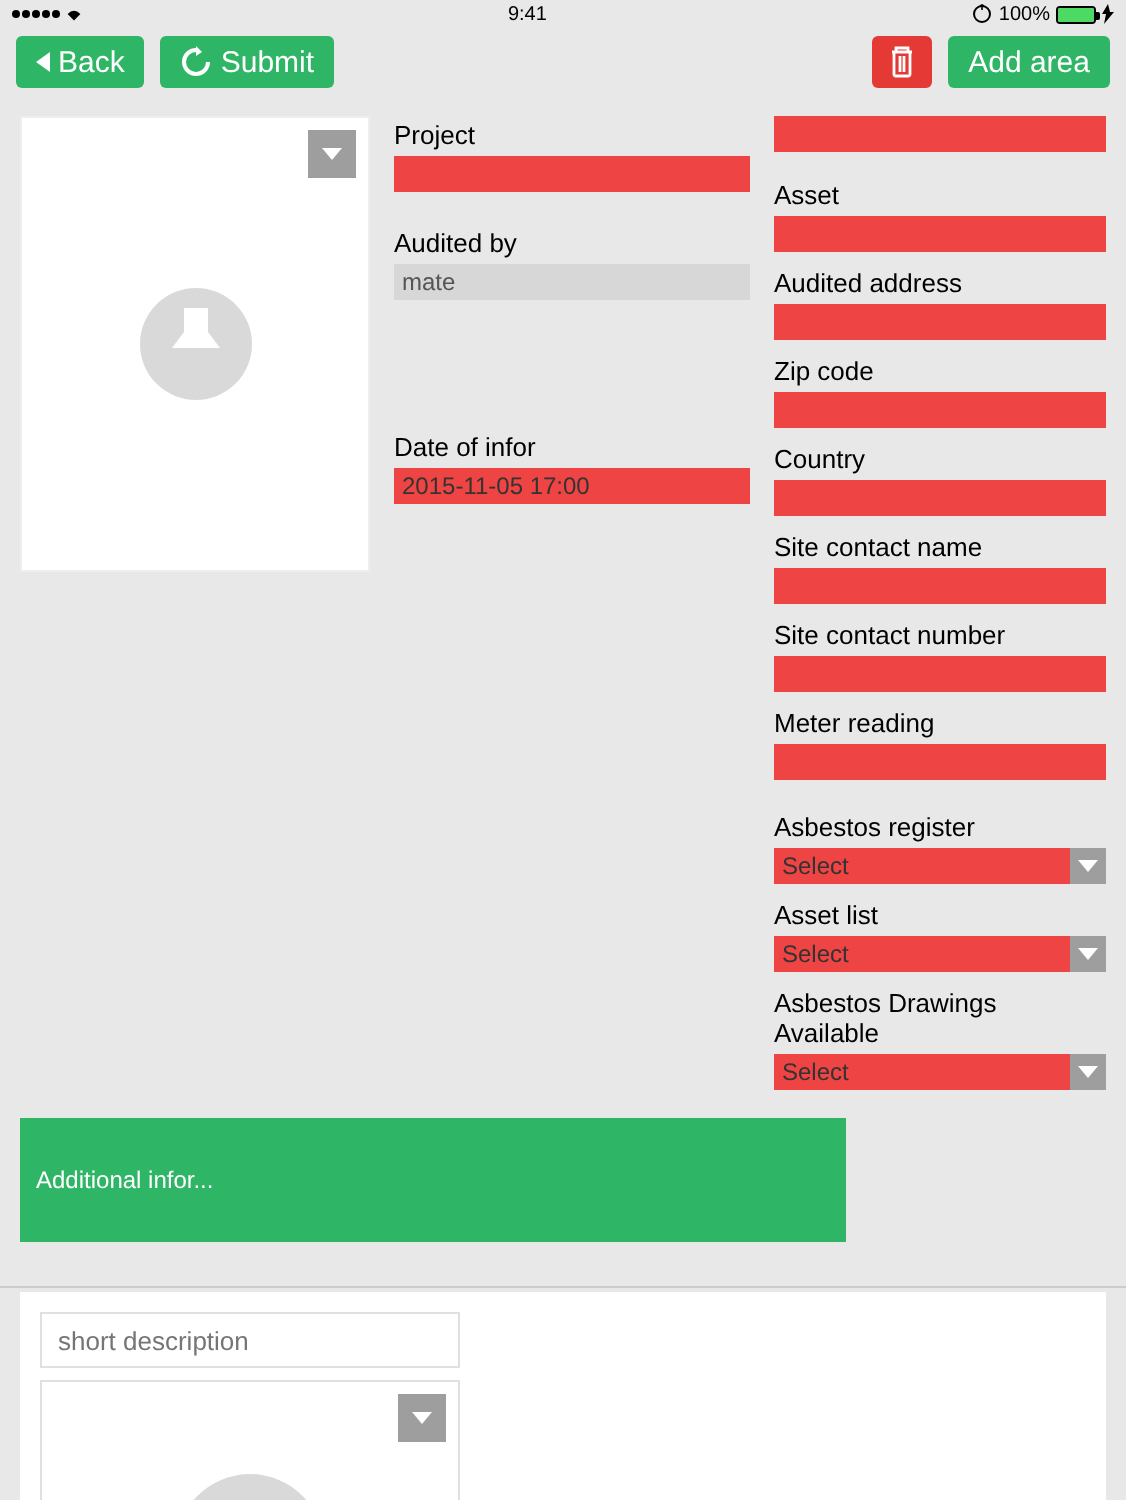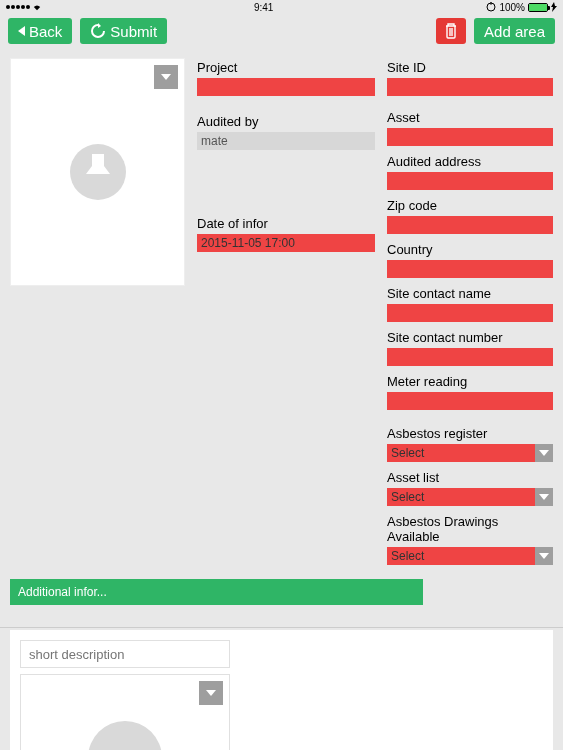--- a/index.html
+++ b/index.html
@@ -38,21 +38,21 @@
   .col-mid { width: 178px; display: flex; flex-direction: column; gap: 2px; }
   .col-right { flex: 1; display: flex; flex-direction: column; gap: 2px; }
 
   .field-label { font-size: 13px; color: #000; padding: 2px 0 1px; }
   .field-input { width: 100%; height: 18px; background: #ef4444; border: none; font-size: 12px; padding: 0 4px; color: #333; }
   .field-input.grey { background: #d7d7d7; color: #555; }
   .select-row { display: flex; }
   .select-row .field-input { flex: 1; }
   .select-btn { width: 18px; height: 18px; background: #9e9e9e; display: flex; align-items: center; justify-content: center; cursor: pointer; }
 
-  .addl-info { background: #2fb566; color: #fff; font-size: 12px; padding: 6px 8px; margin: 14px 0 0 10px; width: 413px; }
+  .addl-info { background: #2fb566; color: #fff; font-size: 12px; padding: 24px 8px; margin: 14px 0 0 10px; width: 413px; }
 
   
   .bottom-sep { height: 1px; background: #ccc; margin: 22px 0 0; }
   .bottom-area { background: #fff; margin: 2px 10px 0; padding: 10px; }
   .short-desc { width: 210px; height: 28px; border: 1px solid #e0e0e0; font-size: 13px; padding: 0 8px; color: #bbb; }
   .rcp-box { width: 210px; height: 168px; border: 1px solid #e0e0e0; margin-top: 6px; position: relative; display: flex; align-items: center; justify-content: center; }
   .rcp-circle { width: 74px; height: 74px; border-radius: 50%; background: #d9d9d9; display: flex; align-items: center; justify-content: center; color: #fff; font-weight: 700; font-size: 20px; letter-spacing: 1px; }
   .gap-mid { height: 12px; }
 </style>
 </head>
@@ -129,21 +129,20 @@
     <input class="field-input" value="" style="">
     <div class="gap-mid"></div>
     <div class="field-label">Audited by</div>
     <input class="field-input grey" value="mate" style="">
     <div style="height:60px"></div>
     <div class="field-label">Date of infor</div>
     <input class="field-input" value="2015-11-05 17:00" style="">
   </div>
 
   <div class="col-right">
-    <div class="field-label">Site ID</div>
     <input class="field-input" value="" style="">
     <div style="height:8px"></div>
     <div class="field-label">Asset</div>
     <input class="field-input" value="" style="">
     <div style="height:2px"></div>
     <div class="field-label">Audited address</div>
     <input class="field-input" value="" style="">
     <div style="height:2px"></div>
     <div class="field-label">Zip code</div>
     <input class="field-input" value="" style="">

